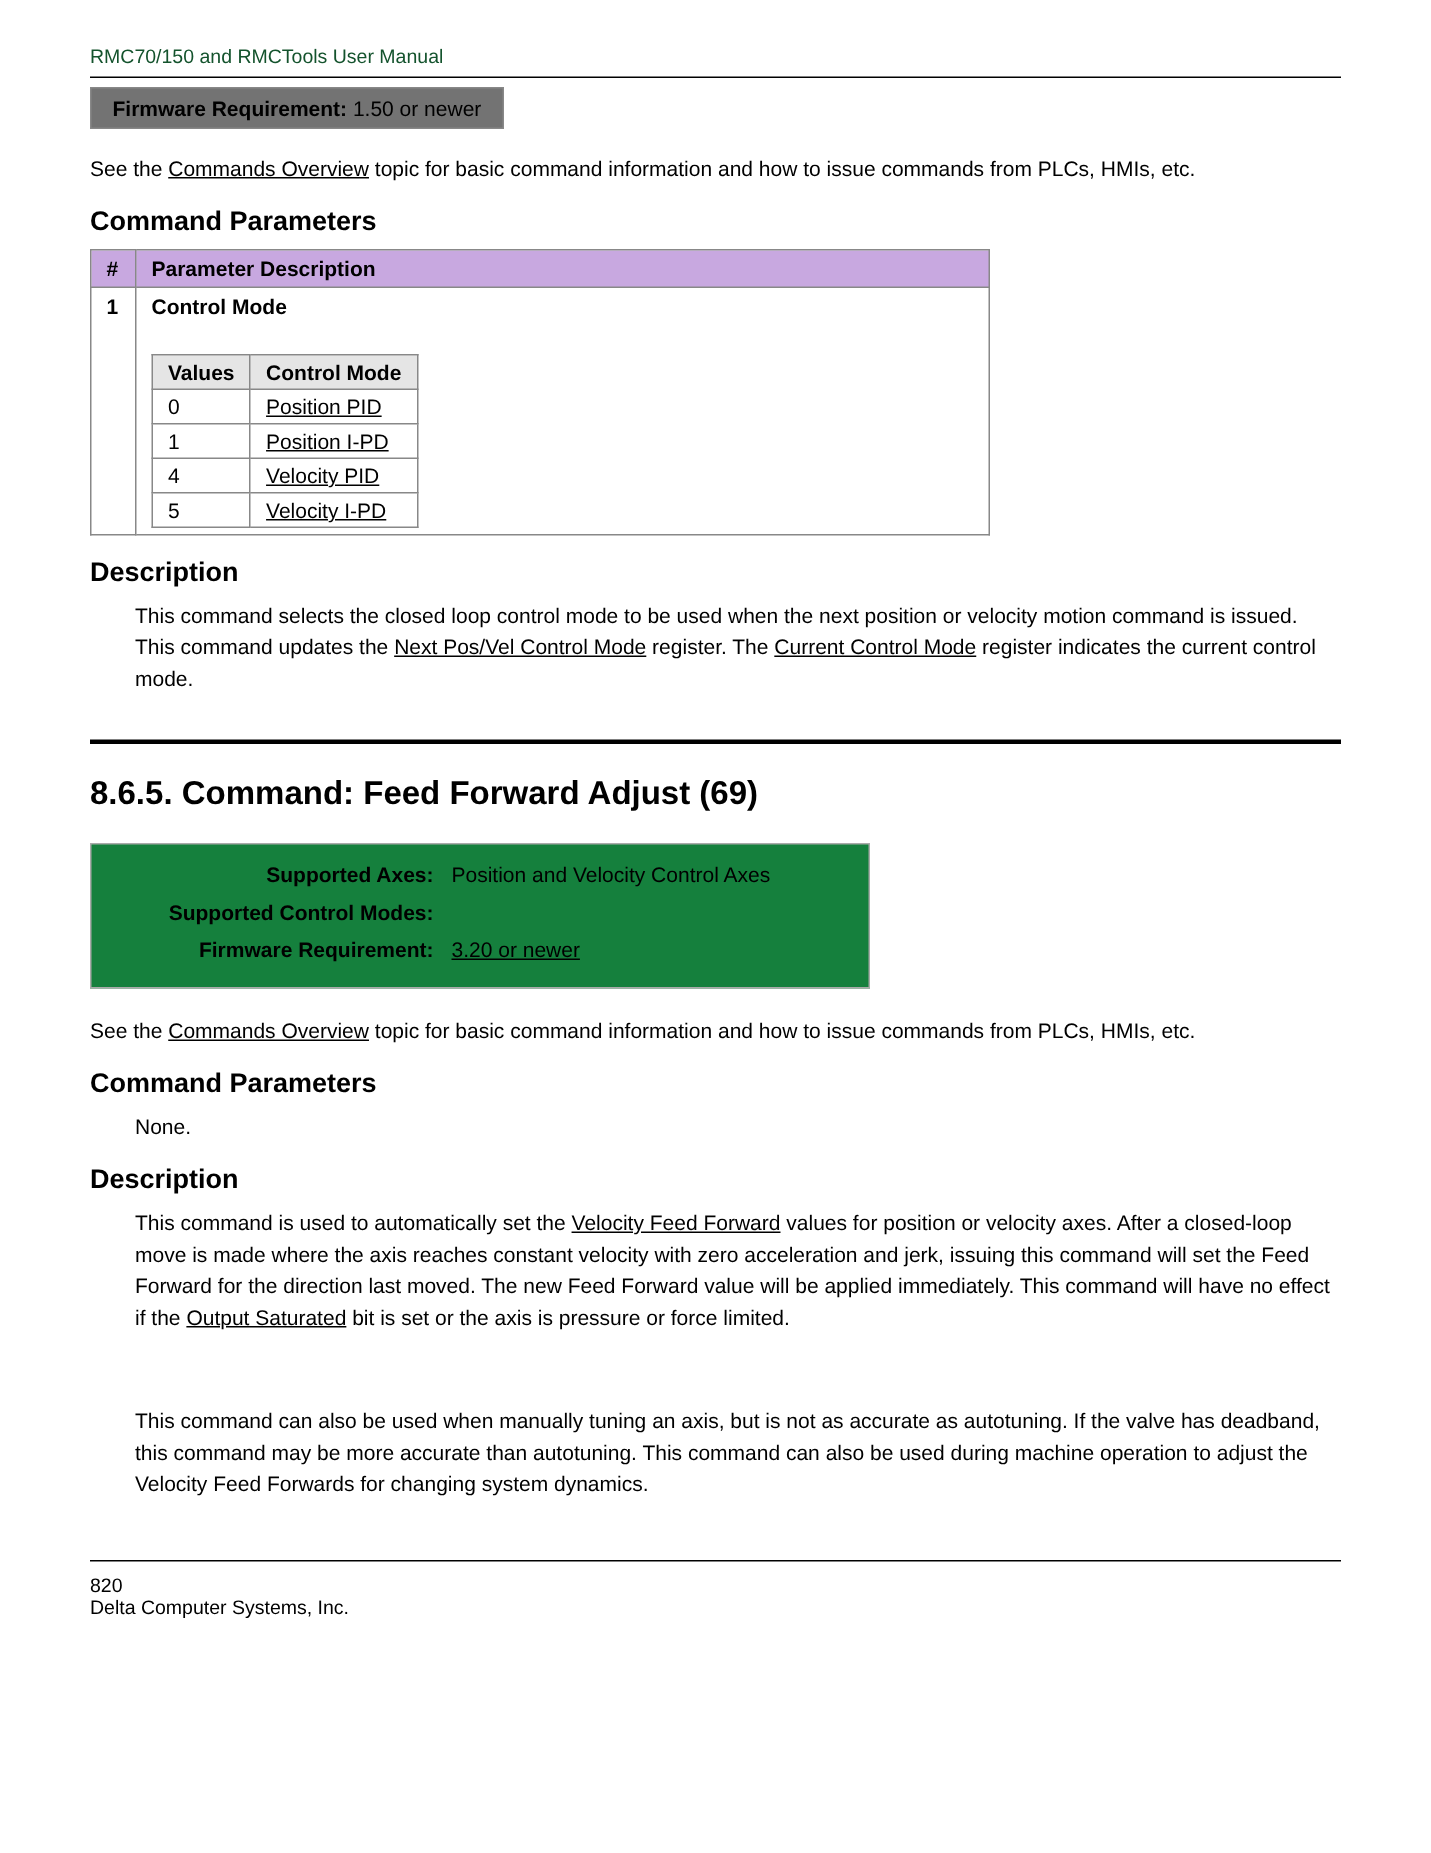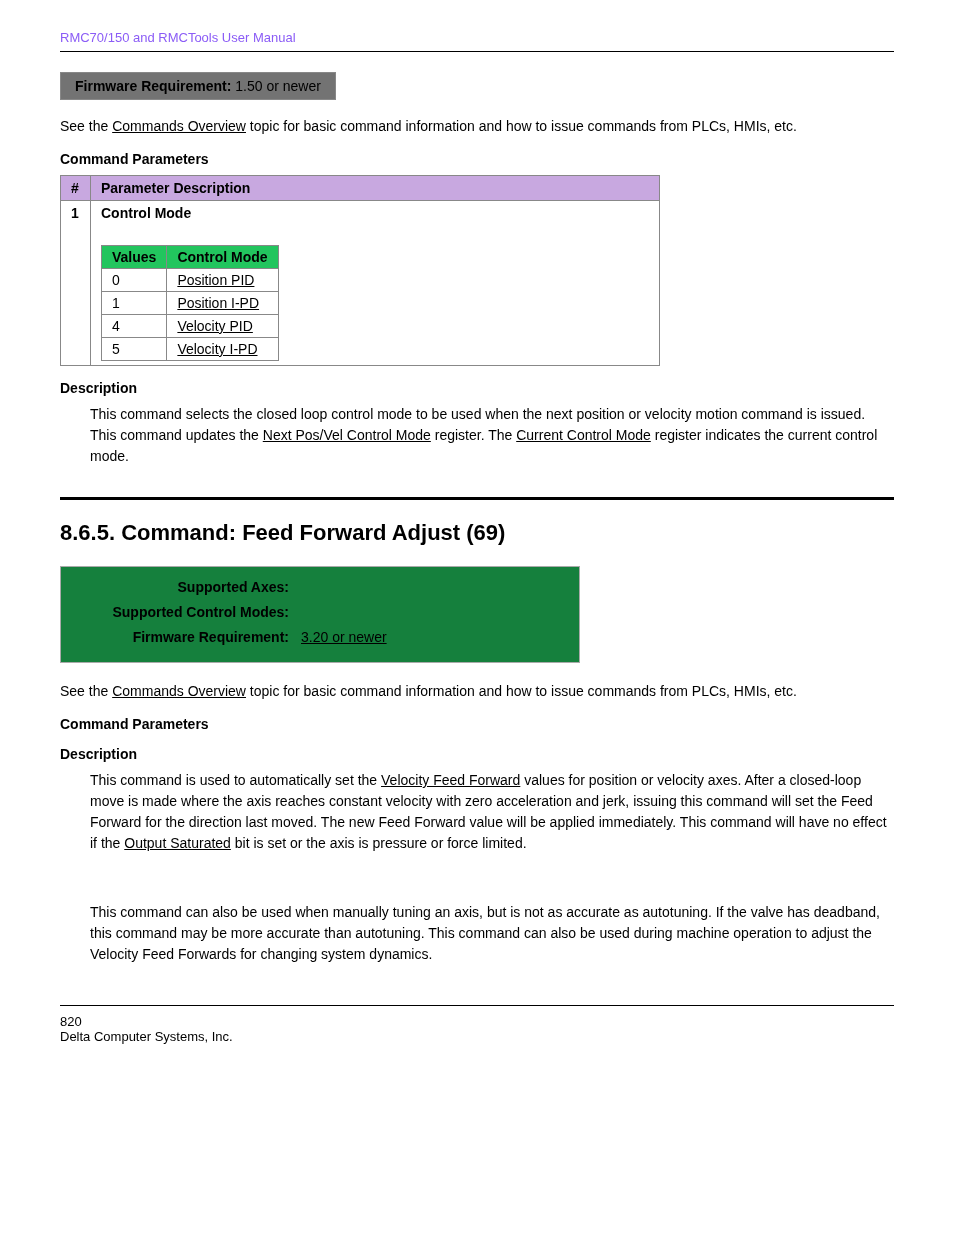--- a/index.html
+++ b/index.html
@@ -13,42 +13,42 @@
     }
     .page {
       width: 954px;
       min-height: 1235px;
       padding: 30px 60px 40px 60px;
       position: relative;
     }
     .header-bar {
       border-bottom: 1px solid #000;
       padding-bottom: 6px;
-      margin-bottom: 20px;
+      margin-bottom: 6px;
       font-size: 13px;
-      color: #8b5cf6;
+      color: #14532d;
     }
     .firmware-box {
       border: 1.5px solid #888;
       background: #737373;
       display: inline-block;
       padding: 5px 14px;
       margin-bottom: 16px;
       font-size: 14px;
     }
     .firmware-box .fw-label {
       font-weight: bold;
     }
     .para {
       margin-bottom: 10px;
       line-height: 1.5;
     }
     .section-heading {
       font-weight: bold;
-      font-size: 14px;
+      font-size: 18px;
       margin-top: 14px;
       margin-bottom: 8px;
     }
     
     .cmd-params-table {
       border-collapse: collapse;
       margin-bottom: 14px;
       width: 600px;
     }
     .cmd-params-table th {
@@ -66,21 +66,21 @@
     .cmd-params-table .row-num {
       font-weight: bold;
       width: 30px;
     }
     
     .inner-table {
       border-collapse: collapse;
       margin-top: 8px;
     }
     .inner-table th {
-      background: #22c55e;
+      background: #e5e5e5;
       border: 1px solid #888;
       padding: 3px 10px;
       font-weight: bold;
       text-align: right;
     }
     .inner-table td {
       border: 1px solid #888;
       padding: 3px 10px;
     }
     a {
@@ -215,39 +215,41 @@
   
   <hr class="section-divider">
 
   
   <div class="section-title">8.6.5. Command: Feed Forward Adjust (69)</div>
 
   
   <div class="support-box">
     <div class="support-row">
       <span class="support-label">Supported Axes:</span>
+      <span class="support-value">Position and Velocity Control Axes</span>
     </div>
     <div class="support-row">
       <span class="support-label">Supported Control Modes:</span>
     </div>
     <div class="support-row">
       <span class="support-label">Firmware Requirement:</span>
       <span class="support-value">
         <a>3.20 or newer</a>
       </span>
     </div>
   </div>
 
   
   <p class="para">
     See the <a>Commands Overview</a> topic for basic command information and how to issue commands from PLCs, HMIs, etc.
   </p>
 
   
   <div class="section-heading">Command Parameters</div>
+  <p class="para" style="margin-left:30px;">None.</p>
 
   
   <div class="section-heading">Description</div>
   <p class="para" style="margin-left:30px;">
     This command is used to automatically set the <a>Velocity Feed Forward</a> values for position or velocity axes. After a closed-loop move is made where the axis reaches constant velocity with zero acceleration and jerk, issuing this command will set the Feed Forward for the direction last moved. The new Feed Forward value will be applied immediately. This command will have no effect if the <a>Output Saturated</a> bit is set or the axis is pressure or force limited.
   </p>
   <p class="para" style="margin-left:30px;margin-top:48px;">
     This command can also be used when manually tuning an axis, but is not as accurate as autotuning. If the valve has deadband, this command may be more accurate than autotuning. This command can also be used during machine operation to adjust the Velocity Feed Forwards for changing system dynamics.
   </p>
 

